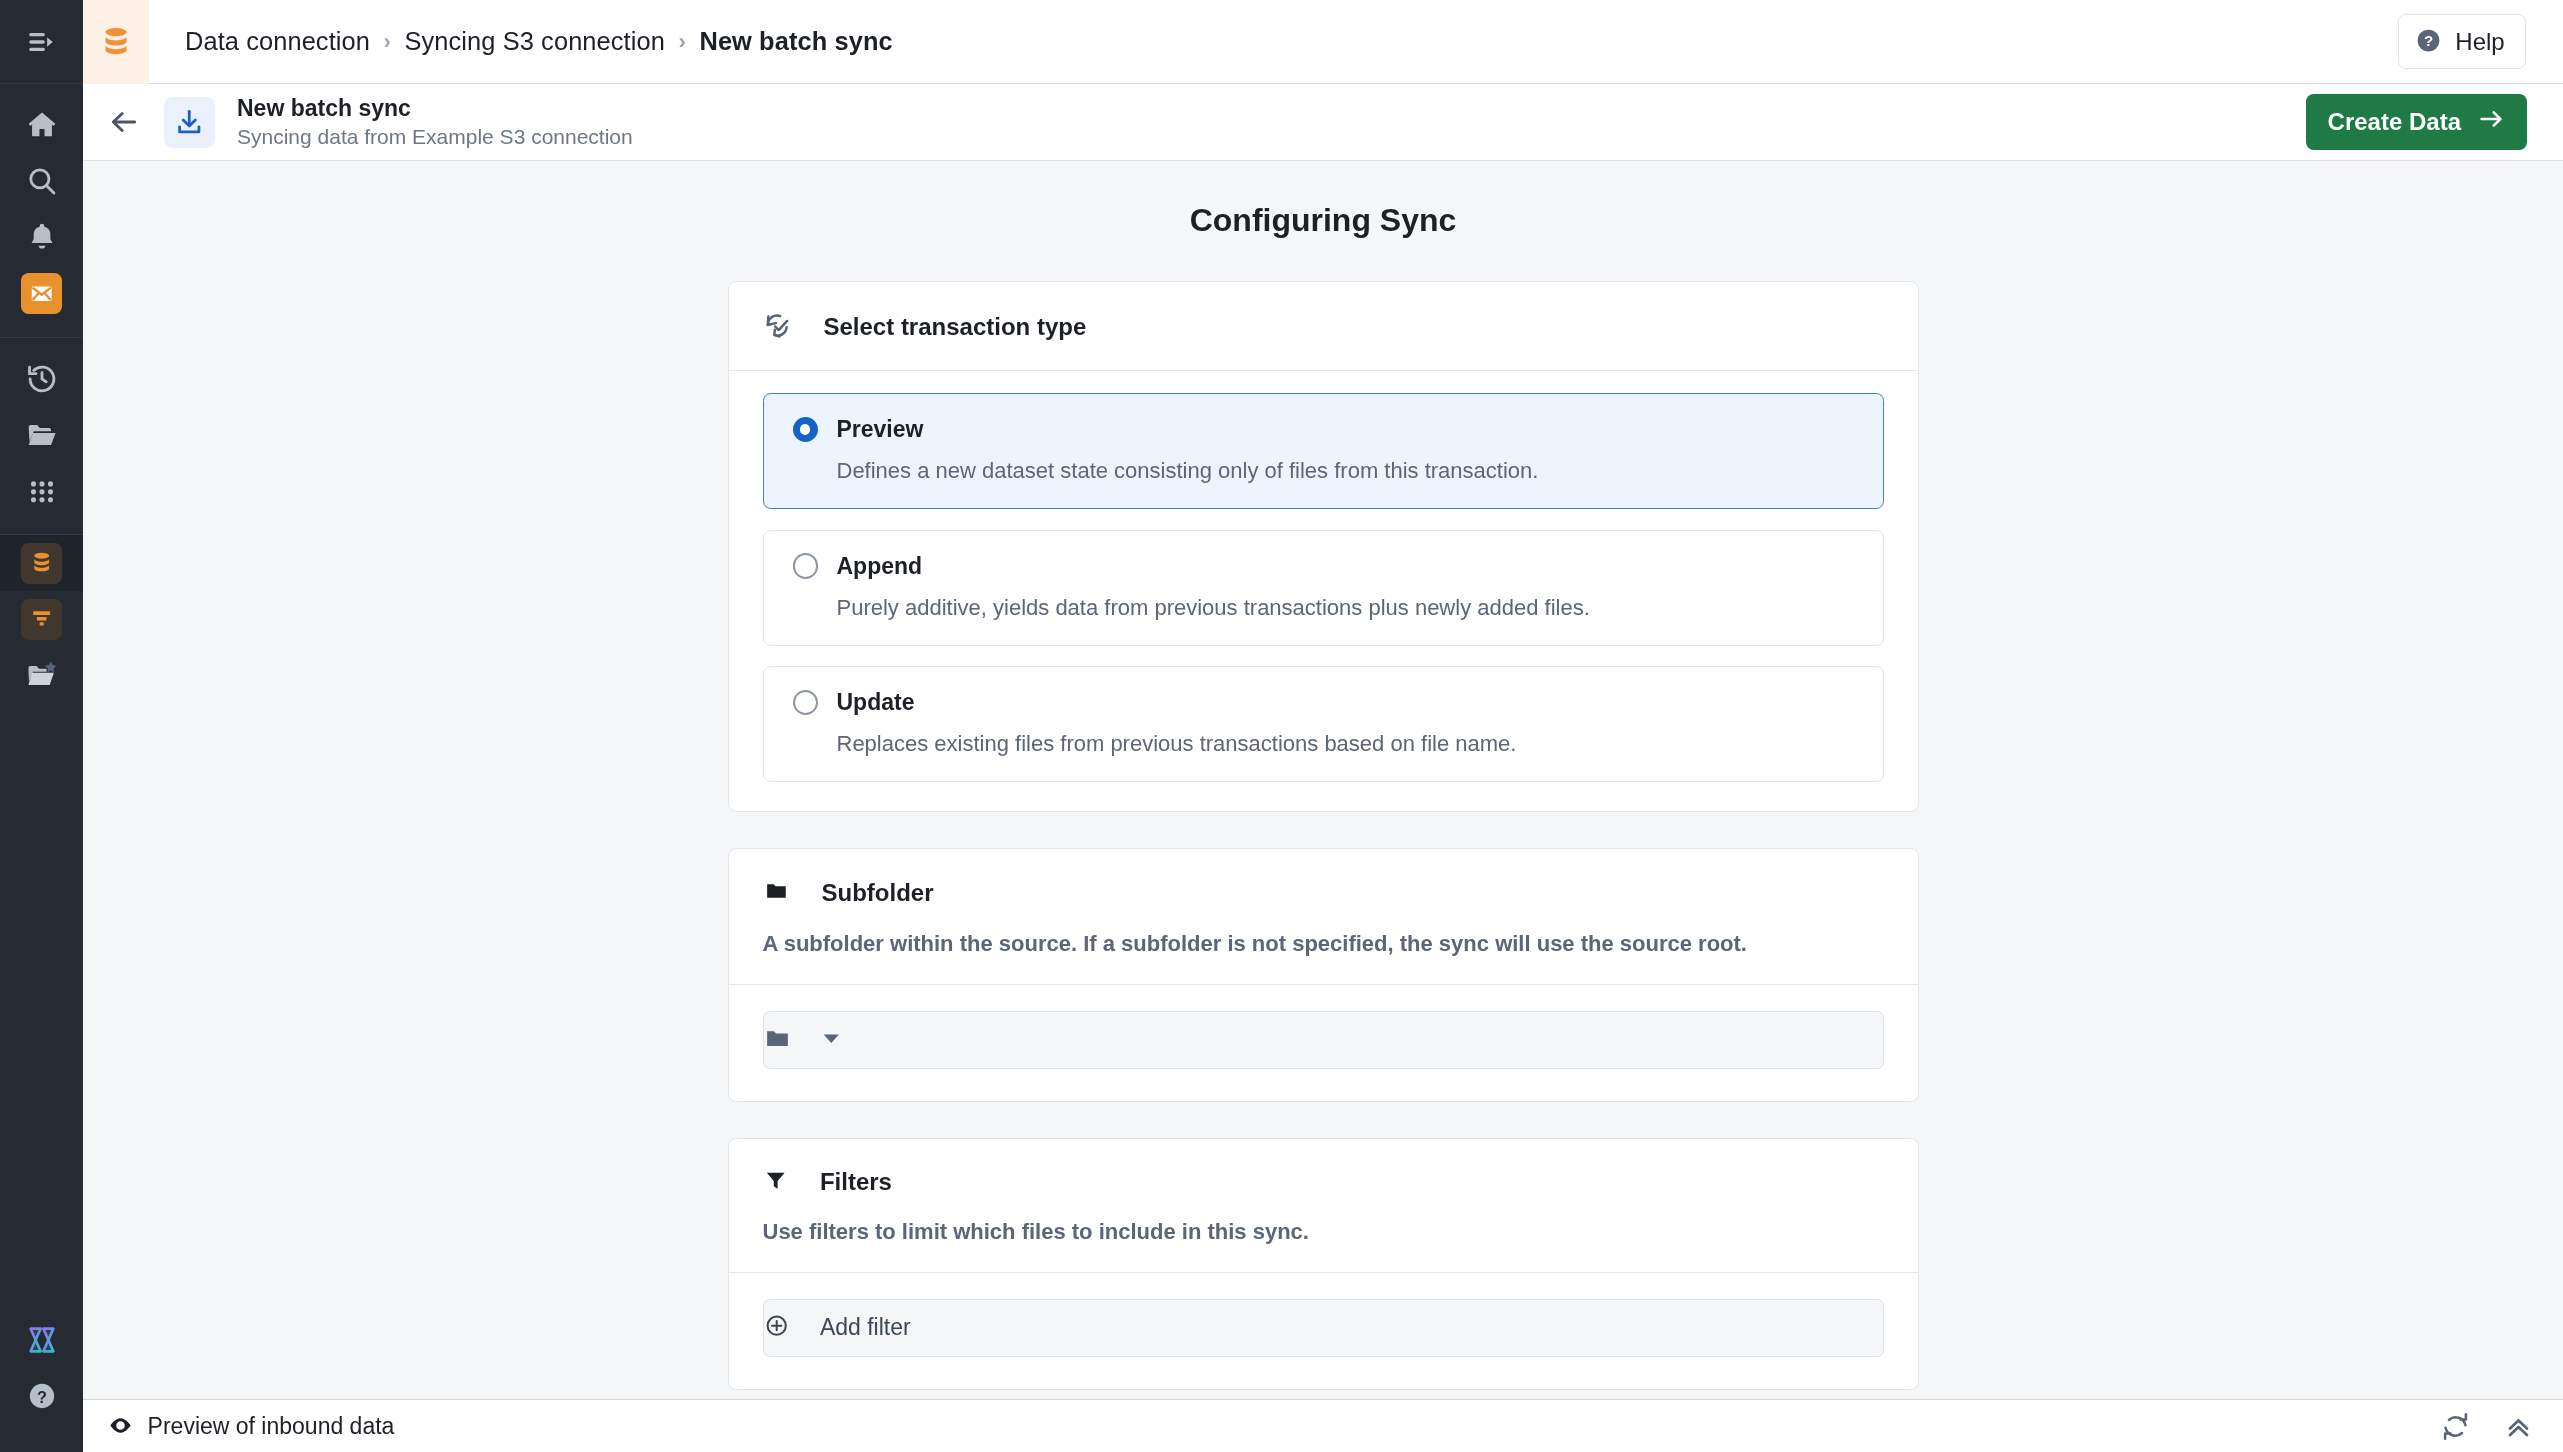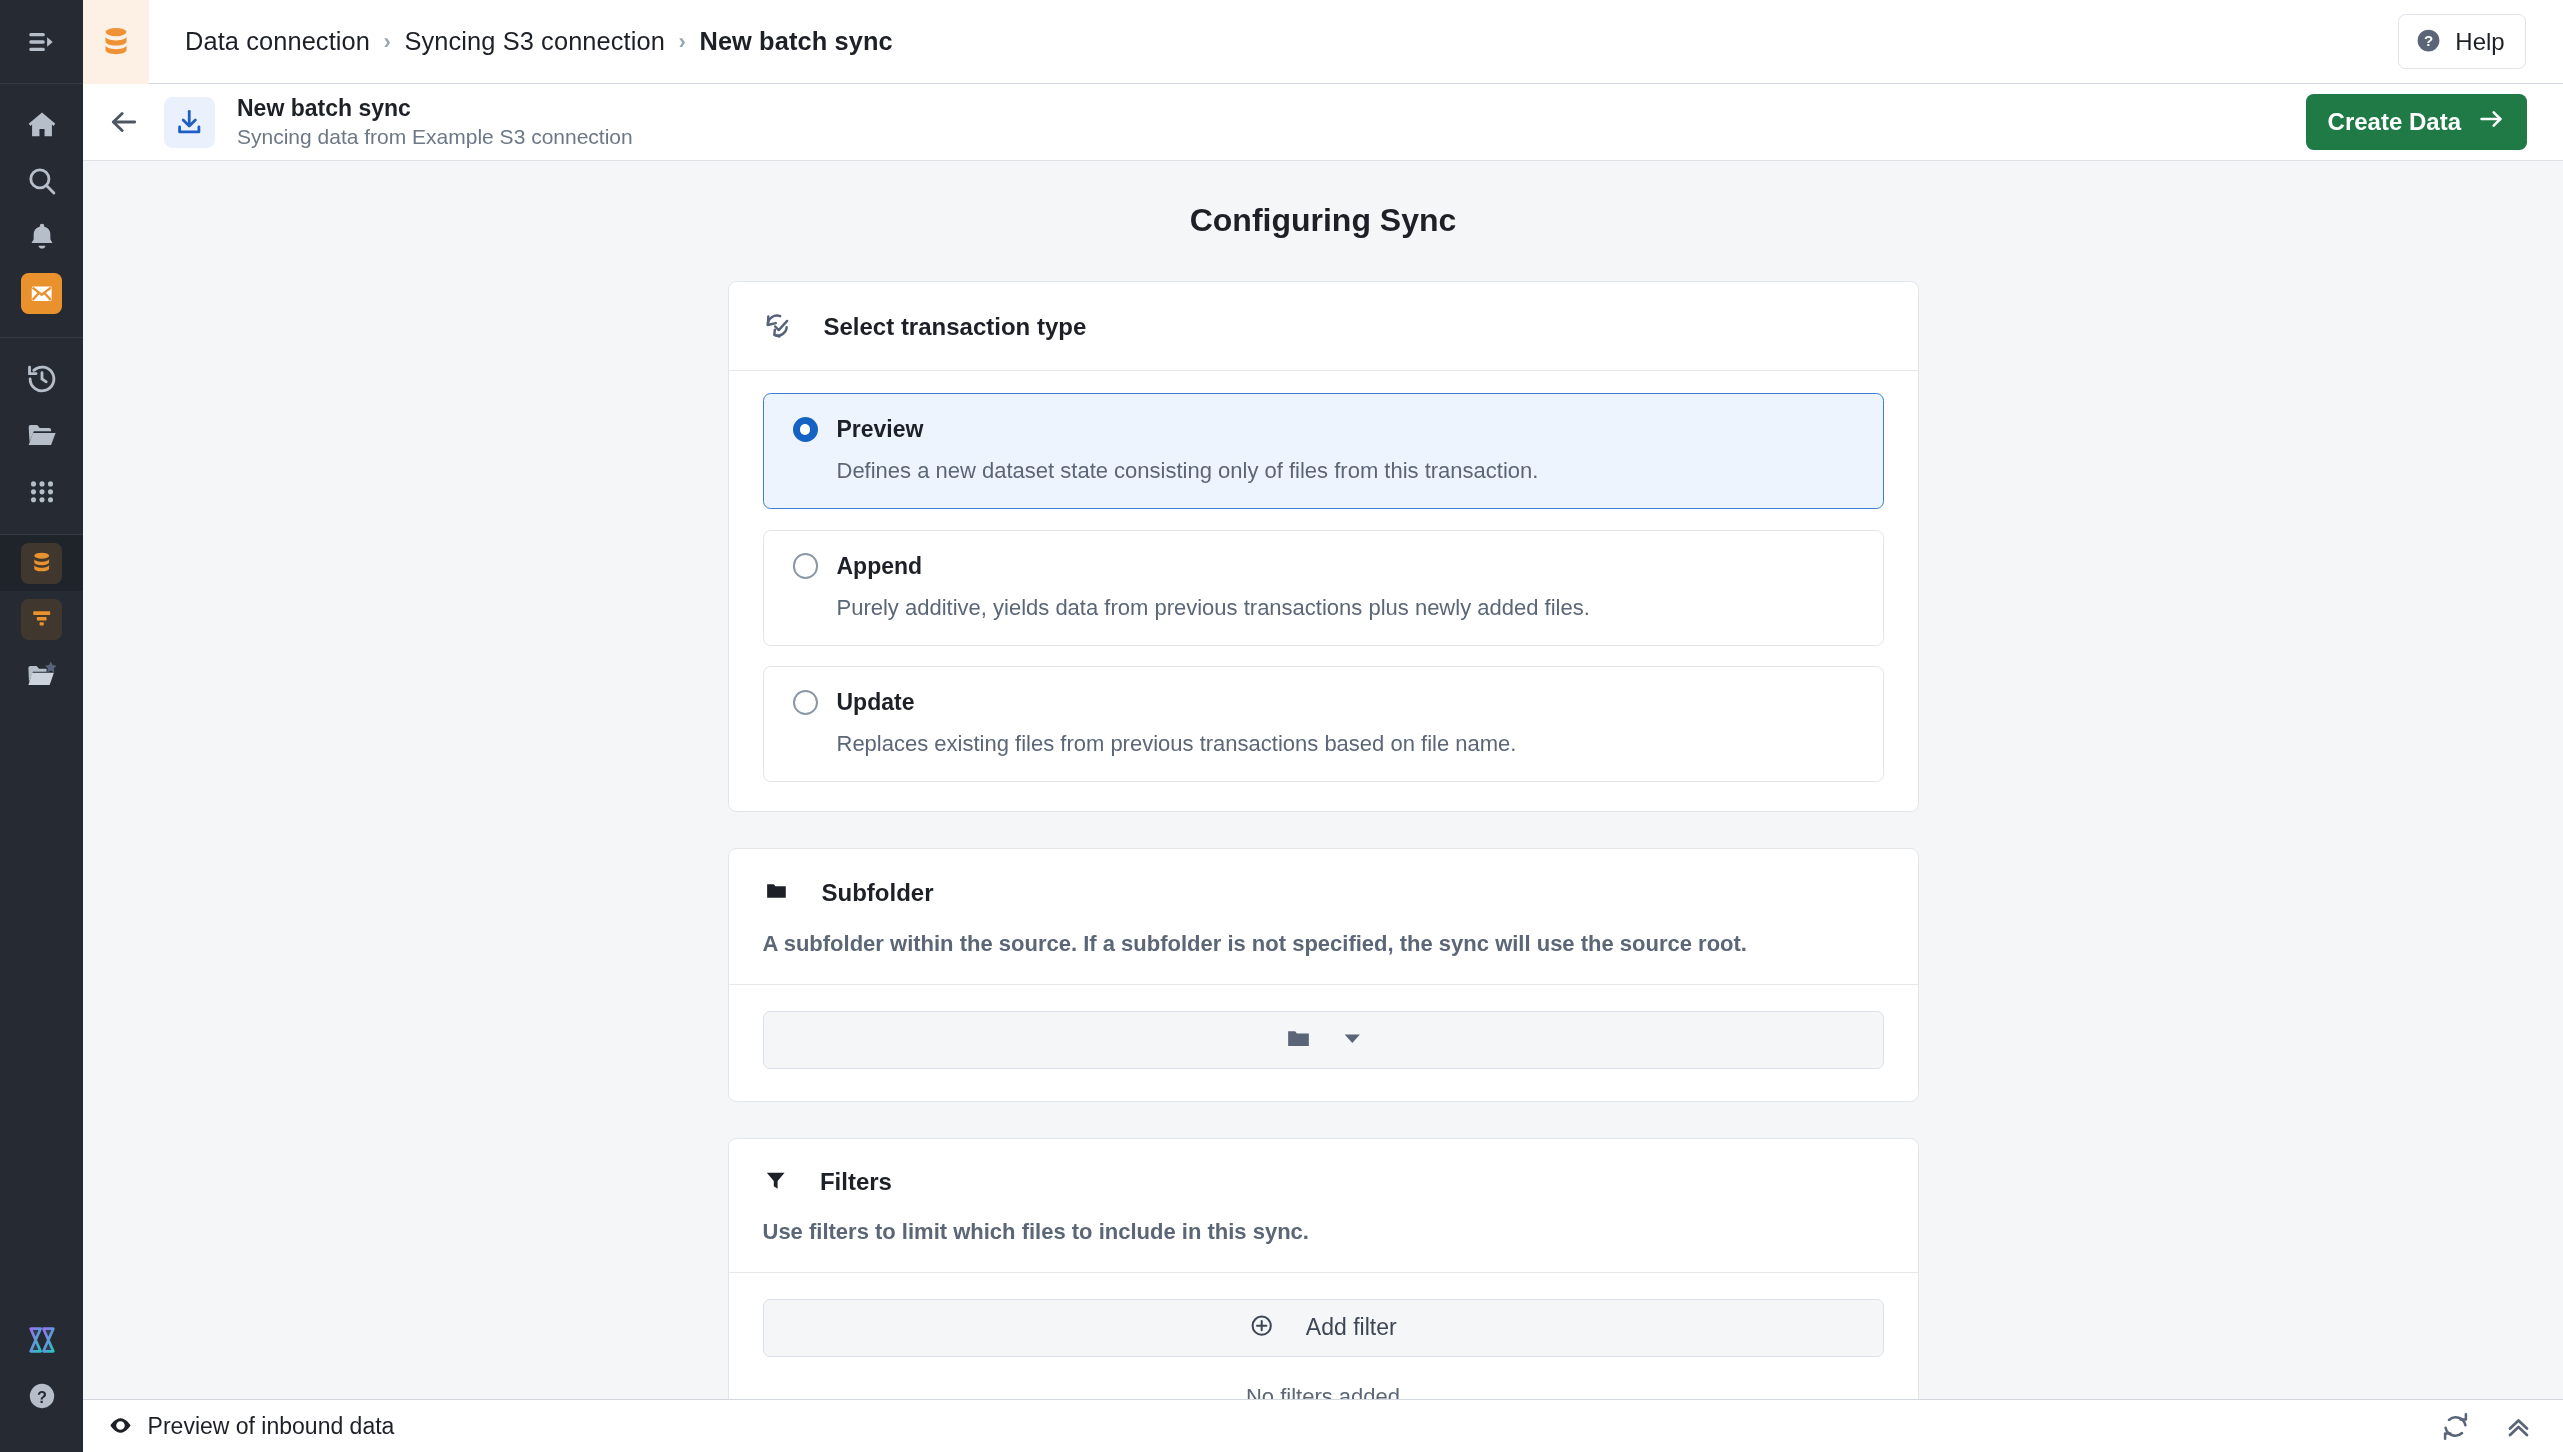--- a/index.html
+++ b/index.html
@@ -115,21 +115,21 @@
   .option.selected .radio { border-color: #1463c4; background: #1463c4; }
   .radio .dot { width: 10.2px; height: 10.2px; border-radius: 50%; background: #fff; display: none; }
   .option.selected .radio .dot { display: block; }
   .option-label { font-size: 23px; font-weight: 700; color: #1d2026; }
   .option-desc { font-size: 22px; color: #5b6676; margin-top: 15.3px; padding-left: 44px; }
 
   .card-body { padding: 25.4px 34px 32px; }
   .ghost-btn {
     width: 100%; height: 58px; background: #f4f6f8;
     border: 1.7px solid #dde2e8; border-radius: 6.8px;
-    display: flex; align-items: center; justify-content: center; gap: 31px;
+    display: flex; align-items: center; justify-content: flex-start; gap: 31px;
     cursor: pointer; font-family: inherit;
   }
   .ghost-btn .lbl { font-size: 23px; color: #3c4654; }
   .empty-note { text-align: center; font-size: 22px; color: #5b6676; margin-top: 27px; }
 
   
   .bottombar {
     height: 54px; flex: 0 0 54px; background: #fff;
     border-top: 1.7px solid #d3d8de;
     display: flex; align-items: center; padding: 0 30.5px 0 24px;
@@ -445,21 +445,20 @@
           <div class="card-body">
             <button class="ghost-btn">
               <span>
                 <svg width="25.4" height="25.4" viewBox="0 0 24 24" fill="none" stroke="#3c4654" stroke-width="1.9" stroke-linecap="round">
                   <circle cx="12" cy="12" r="8.6"></circle>
                     <path d="M12 7.6v8.8M7.6 12h8.8"></path>
                 </svg>
               </span>
               <span class="lbl">Add filter</span>
             </button>
-            <div class="empty-note">No filters added</div>
           </div>
         </section>
 
       </div>
     </main>
 
     <footer class="bottombar">
       <div class="bottom-left">
         <span>
           <svg width="27" height="27" viewBox="0 0 24 24" fill="#1d2026">

